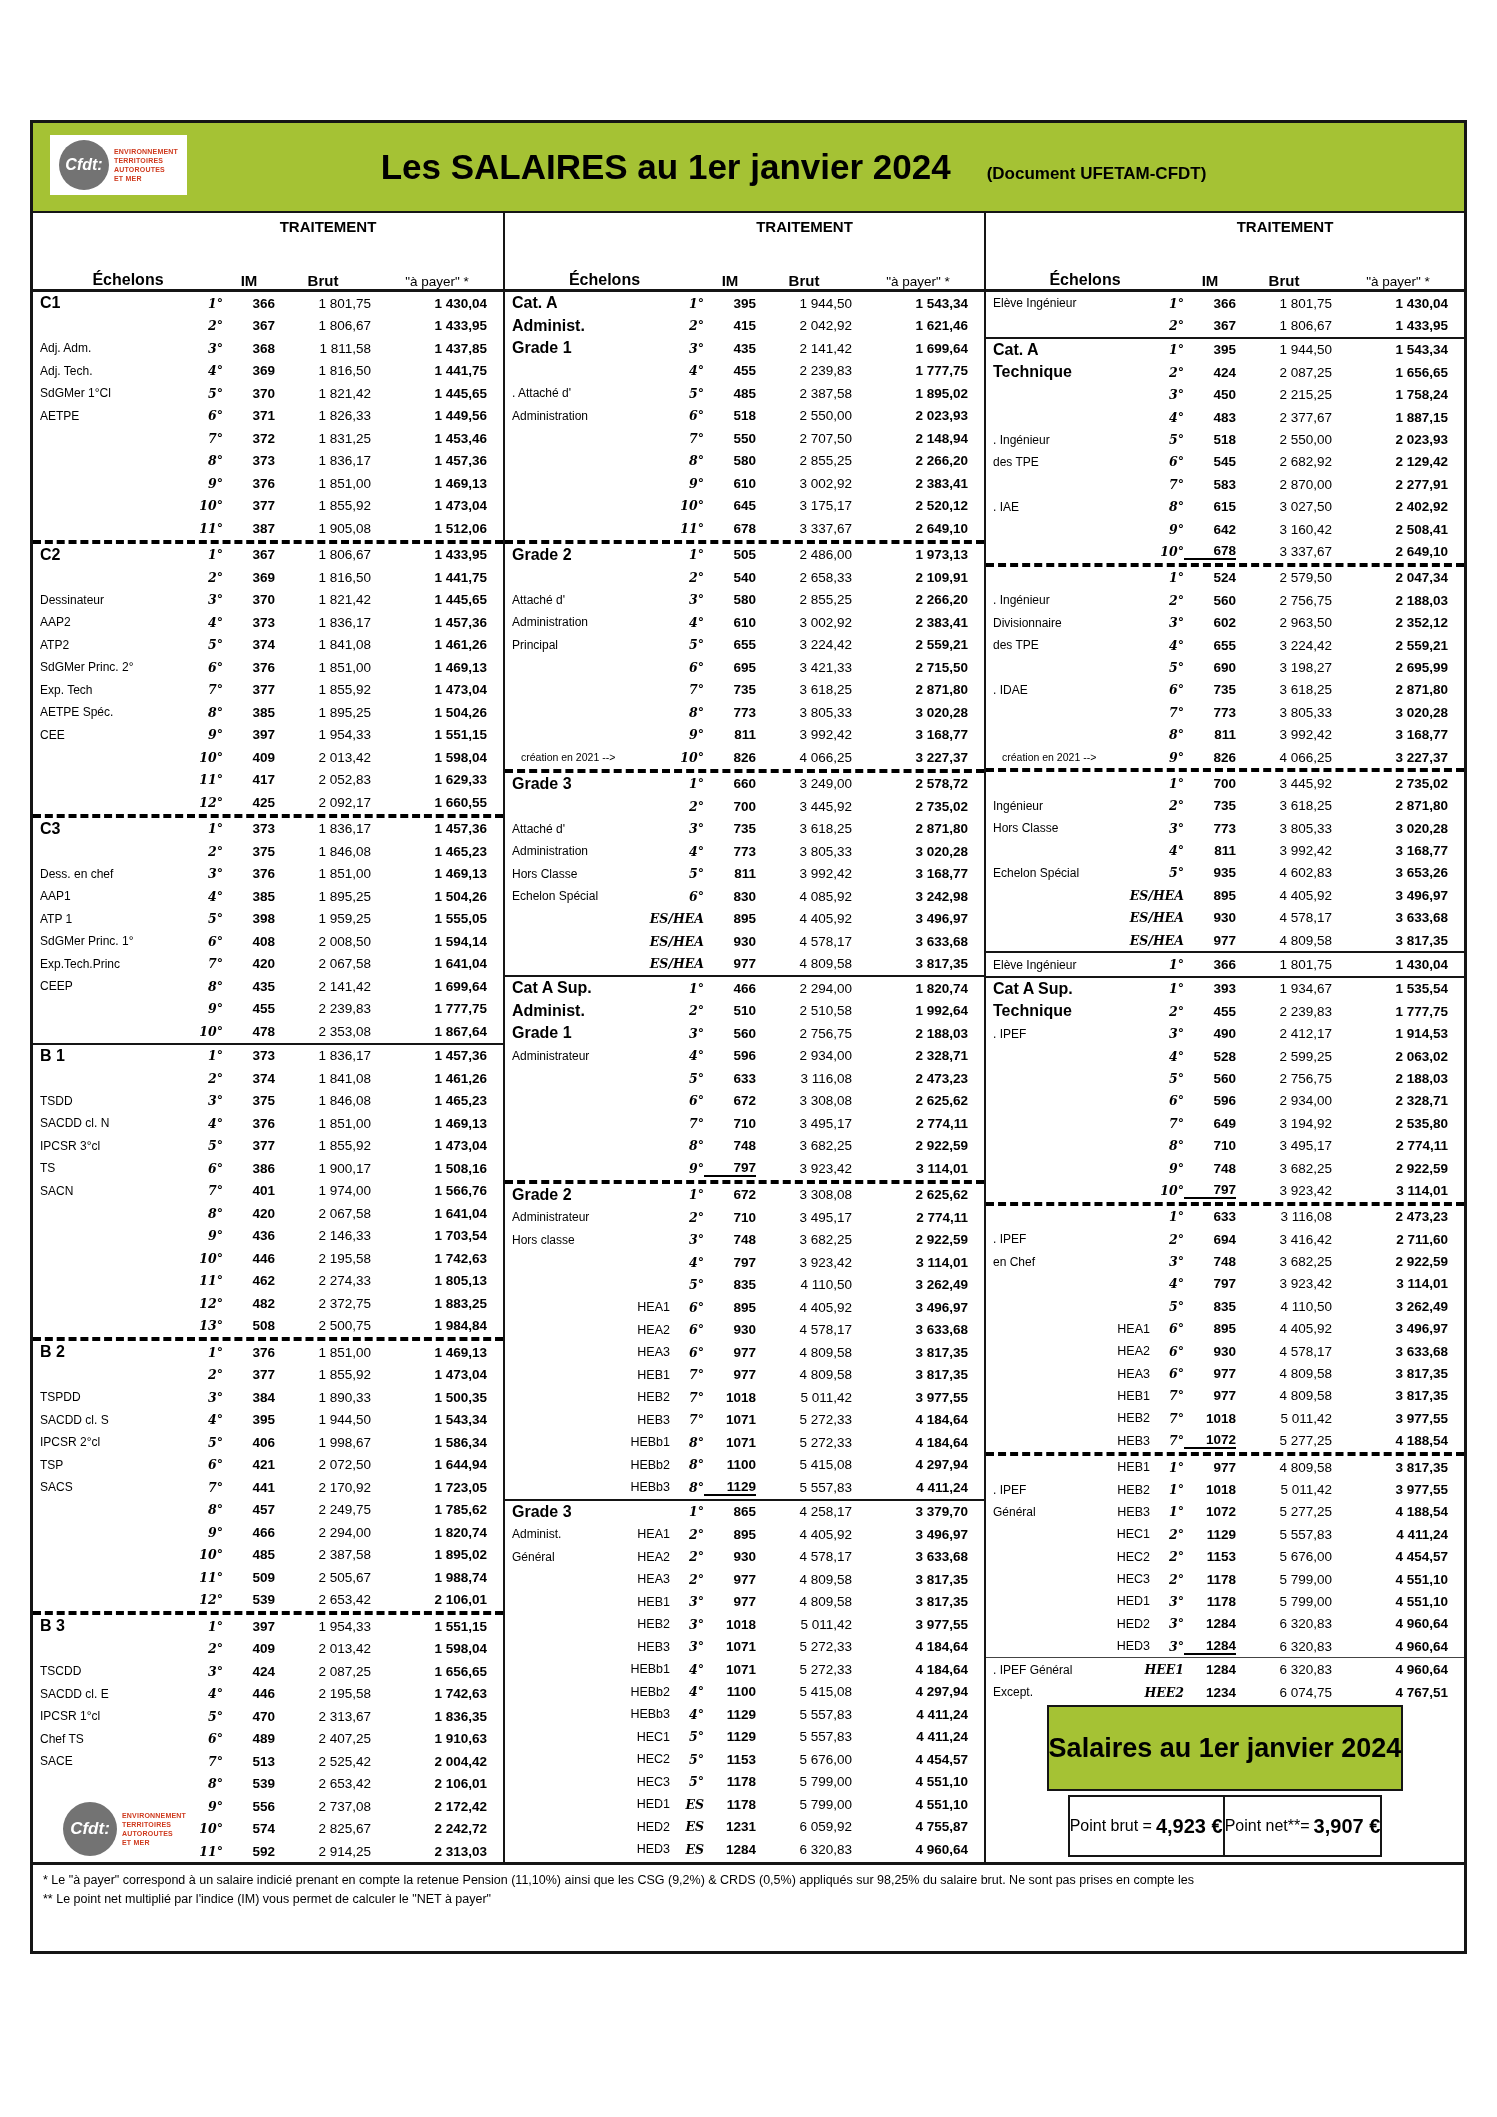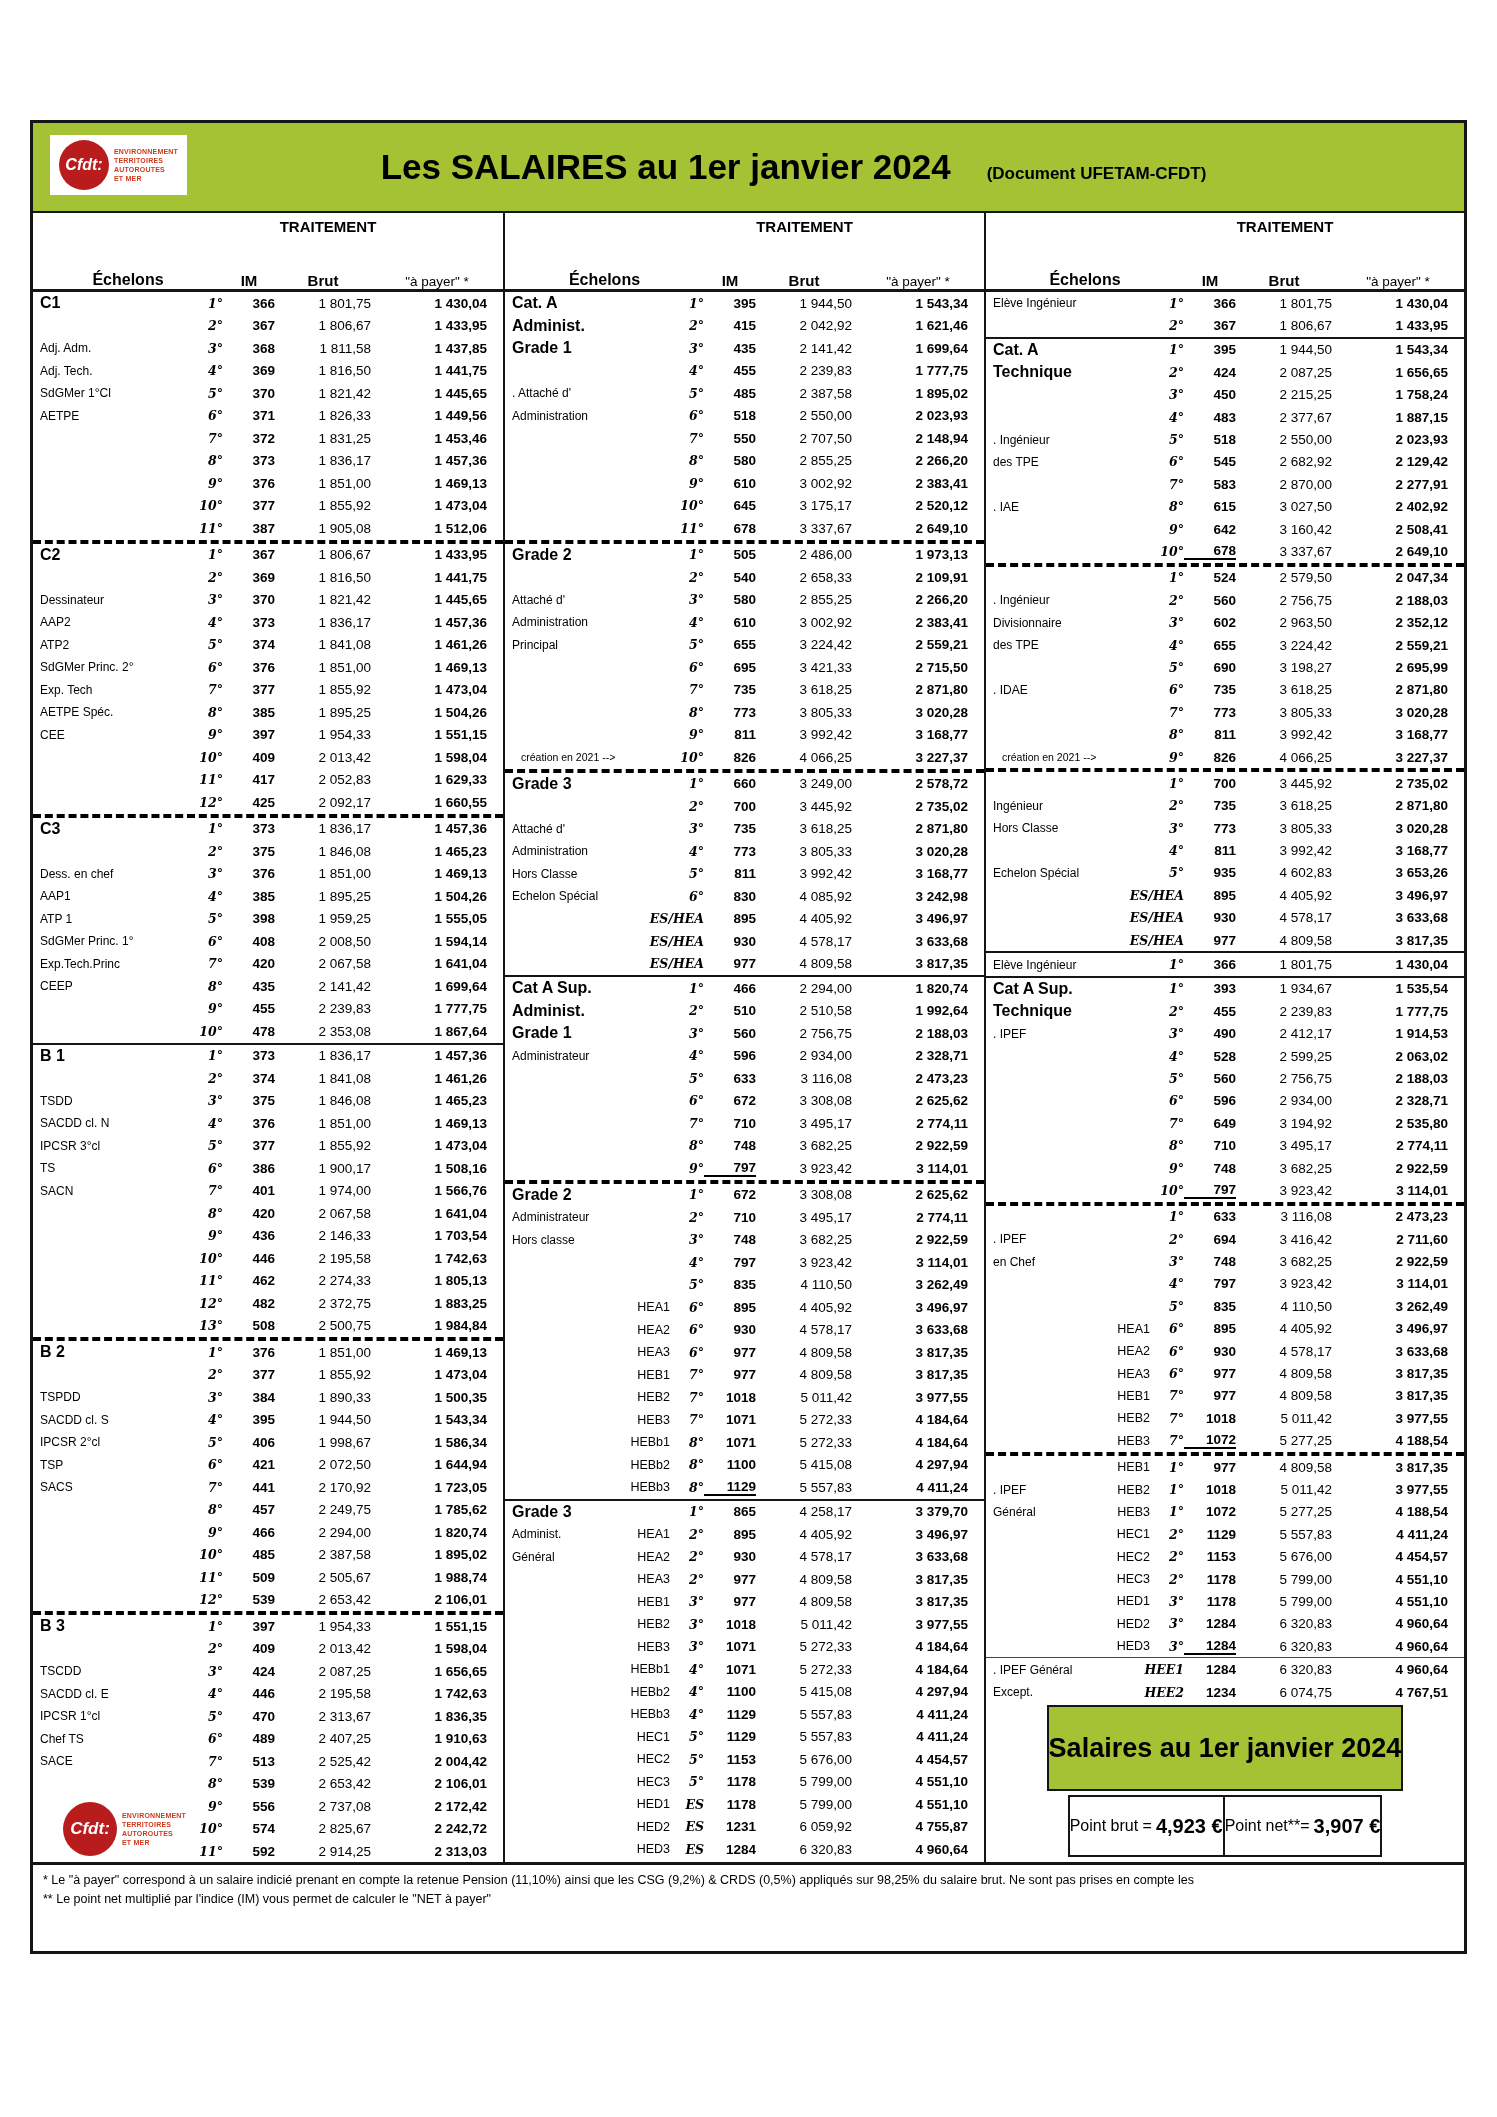--- a/index.html
+++ b/index.html
@@ -4,21 +4,21 @@
 <style>
   html,body{margin:0;padding:0;background:#e9e9e9;}
   .sheet{position:relative;width:1497px;height:2117px;background:#ffffff;
          font-family:"Liberation Sans",sans-serif;color:#000;}
   .frame{position:absolute;left:30px;top:120px;width:1431px;border:3px solid #151515;background:#fff;}
 
   
   .banner{height:88px;background:#a5c234;border-bottom:2px solid #151515;position:relative;
           display:flex;align-items:center;justify-content:center;}
   .logo-box{position:absolute;left:17px;top:12px;background:#fff;padding:5px 9px;display:flex;align-items:center;gap:5px;}
-  .logo-circle{width:50px;height:50px;border-radius:50%;background:#b91c1c;color:#fff;display:flex;
+  .logo-circle{width:50px;height:50px;border-radius:50%;background:#737373;color:#fff;display:flex;
                align-items:center;justify-content:center;font-weight:bold;font-style:italic;font-size:16px;}
   .logo-lines{display:flex;flex-direction:column;}
   .logo-lines span{color:#cf3a1e;font-size:7px;font-weight:bold;line-height:9px;letter-spacing:.2px;}
   .title-wrap{display:flex;align-items:baseline;gap:20px;margin-left:90px;}
   .main-title{font-size:35px;font-weight:bold;}
   .sub-title{font-size:17px;font-weight:bold;margin-left:16px;}
 
   
   .colheads{display:flex;border-bottom:3px solid #151515;}
   .chcol{display:flex;flex-direction:column;}

